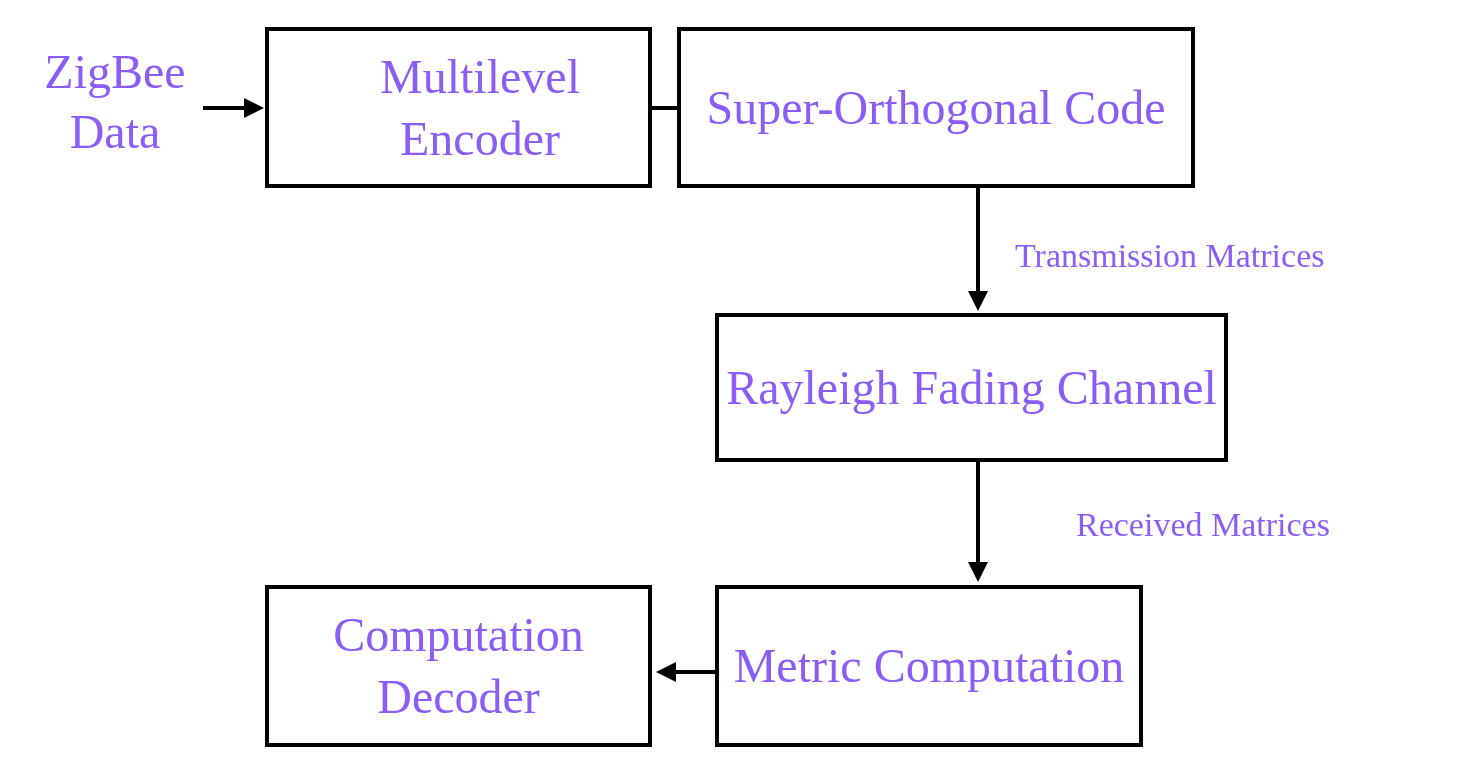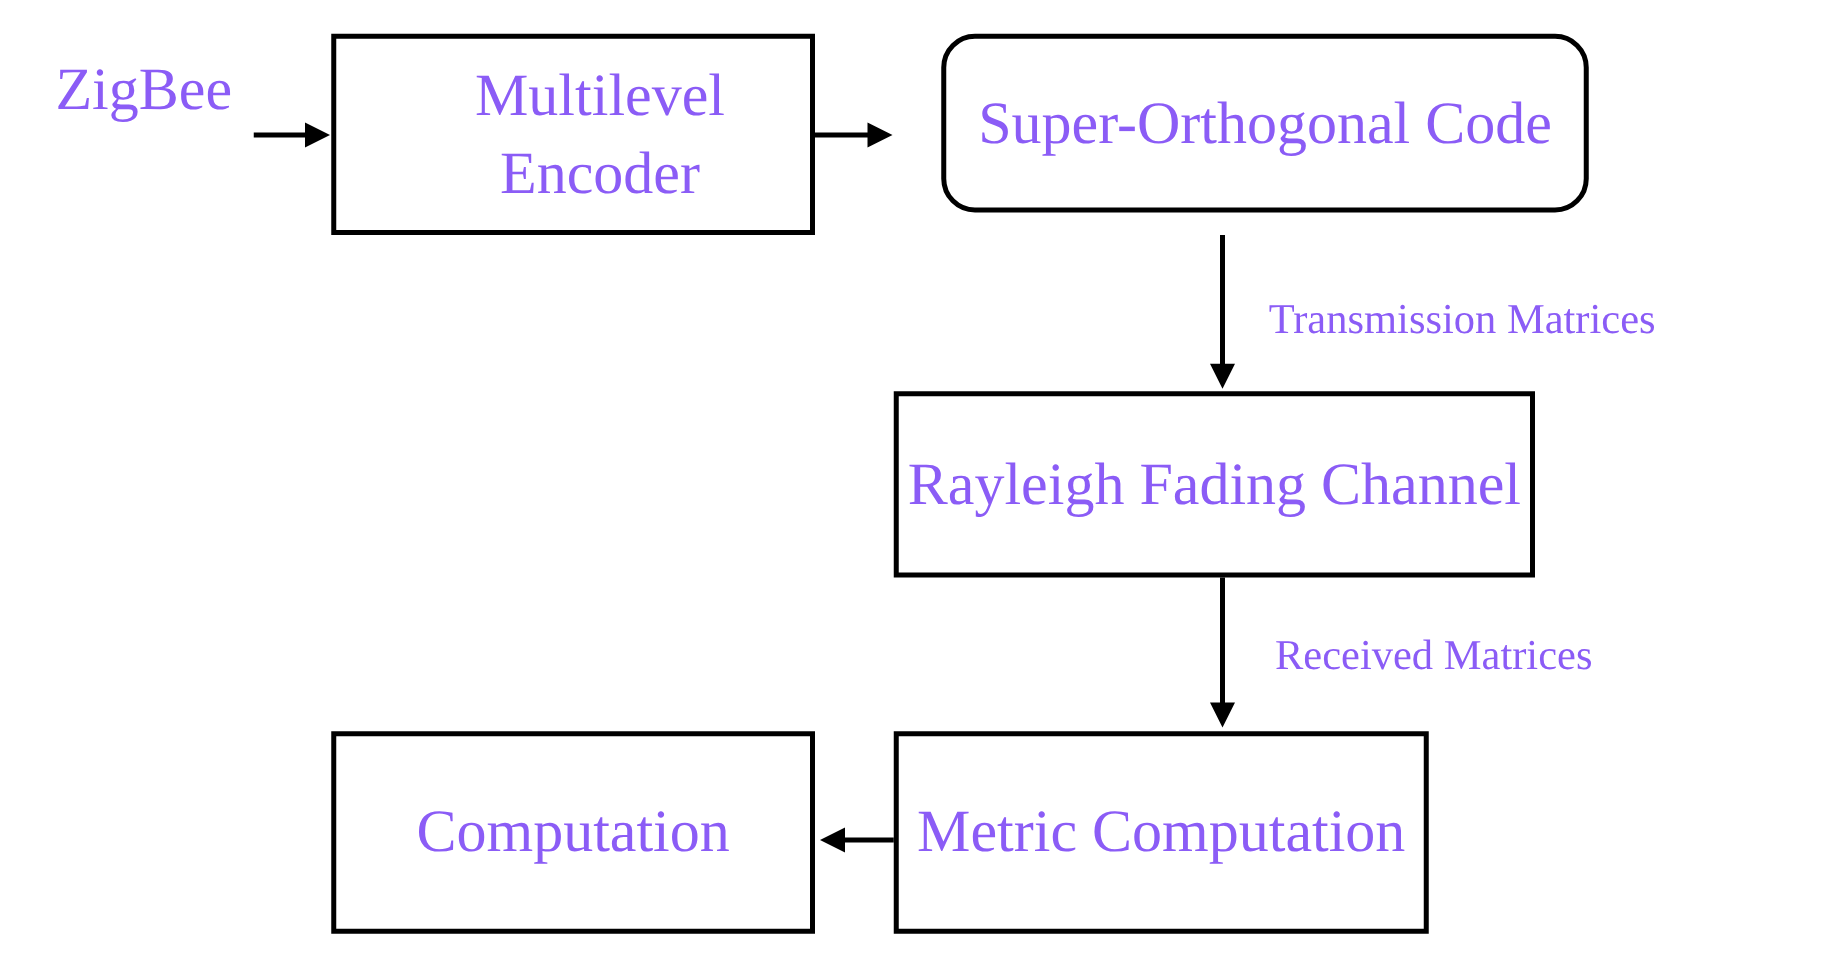--- a/index.html
+++ b/index.html
@@ -76,65 +76,67 @@
     border-top: 20px solid #000000;
   }
 </style>
 </head>
 <body>
 
 <div class="canvas">
 
   <div class="free-label" style="left:30px; top:42px; width:170px;">
     <span>ZigBee</span>
+    <span>Data</span>
   </div>
 
   <div>
     <div class="shaft-h" style="left:203px; top:106px; width:43px;"></div>
     <div class="head head-right" style="left:244px; top:98px;"></div>
   </div>
 
   <div class="box" style="left:265px; top:27px; width:387px; height:161px;padding-left:43px;">
     <span>Multilevel</span>
     <span>Encoder</span>
   </div>
 
   <div>
     <div class="shaft-h" style="left:652px; top:106px; width:44px;"></div>
     <div class="head head-right" style="left:694px; top:98px;"></div>
   </div>
 
-  <div class="box" style="left:753px; top:27px; width:518px; height:143px;border-radius:27px;">
+  <div class="box" style="left:677px; top:27px; width:518px; height:161px;">
     <span>Super-Orthogonal Code</span>
   </div>
 
   <div>
     <div class="shaft-v" style="left:976px; top:188px; height:105px;"></div>
     <div class="head head-down" style="left:968px; top:291px;"></div>
   </div>
 
   <div class="edge-label" style="left:1015px; top:226px;">Transmission Matrices</div>
 
   <div class="box" style="left:715px; top:313px; width:513px; height:149px;">
     <span>Rayleigh Fading Channel</span>
   </div>
 
   <div>
     <div class="shaft-v" style="left:976px; top:462px; height:102px;"></div>
     <div class="head head-down" style="left:968px; top:562px;"></div>
   </div>
 
-  <div class="edge-label" style="left:1020px; top:495px;">Received Matrices</div>
+  <div class="edge-label" style="left:1076px; top:495px;">Received Matrices</div>
 
   <div class="box" style="left:715px; top:585px; width:428px; height:162px;">
     <span>Metric Computation</span>
   </div>
 
   <div>
     <div class="shaft-h" style="left:674px; top:670px; width:41px;"></div>
     <div class="head head-left" style="left:656px; top:662px;"></div>
   </div>
 
   <div class="box" style="left:265px; top:585px; width:387px; height:162px;">
     <span>Computation</span>
+    <span>Decoder</span>
   </div>
 
 </div>
 
 </body></html>

